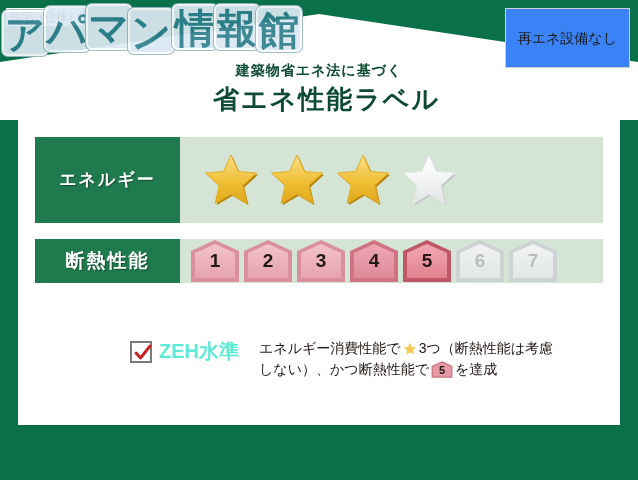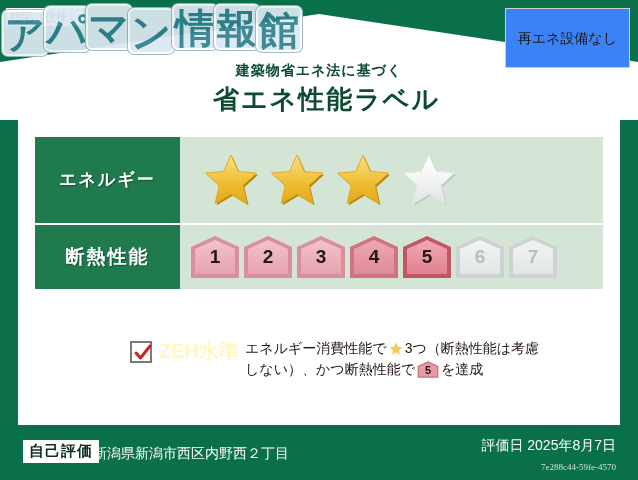--- a/index.html
+++ b/index.html
@@ -67,21 +67,21 @@
     font-size: 26px; font-weight: bold; letter-spacing: 2px; padding-left: 15px;
   }
 
   
   .row {
     position: absolute; left: 35px; width: 568px;
     background: #d5e5d5;
     display: flex; align-items: center;
   }
   .row-energy { top: 137px; height: 86px; }
-  .row-insul  { top: 225px; height: 64px; }
+  .row-insul  { top: 239px; height: 44px; }
 
   .row-label {
     width: 145px; height: 100%;
     background: #1f7a4d;
     color: #ffffff;
     display: flex; flex-direction: column;
     align-items: center; justify-content: center;
     font-weight: bold; letter-spacing: 2px;
     text-shadow: 1px 1px 1px rgba(0,0,0,.35);
   }
@@ -120,23 +120,23 @@
     display: flex; align-items: flex-start;
   }
   .zeh-check {
     width: 22px; height: 22px;
     border: 2px solid #7a7a7a; background: #fff;
     margin-top: 3px; margin-right: 7px;
     position: relative; flex: none;
   }
   .zeh-check svg { position: absolute; left: 1px; top: 0px; }
   .zeh-label {
-    color: #fef9c3; font-size: 20px; font-weight: bold;
+    color: #5eead4; font-size: 20px; font-weight: bold;
     letter-spacing: 0px; line-height: 27px; white-space: nowrap;
-    margin-right: 6px;
+    margin-right: 20px;
   }
   .zeh-desc {
     color: #231815; font-size: 14px; line-height: 21px;
     letter-spacing: 0px; max-width: 300px;
   }
   .zeh-desc .inline-star { vertical-align: -3px; margin: 0 1px; }
   .zeh-badge-5 {
     display: inline-block; vertical-align: -4px;
     width: 22px; height: 17px; position: relative; margin: 0 2px;
   }
@@ -369,29 +369,20 @@
     <div class="zeh-label">ZEH水準</div>
     <div class="zeh-desc">
       <span>エネルギー消費性能で</span><svg class="inline-star" width="16" height="15" viewBox="0 0 24 23">
           <polygon points="12,1 15.3,8.3 23,9.1 17.2,14.3 18.9,22 12,18.1 5.1,22 6.8,14.3 1,9.1 8.7,8.3" fill="#f3cb5a" stroke="#ffffff" stroke-width="1.2"></polygon>
         </svg><span>3つ（断熱性能</span><span>は考慮しない）、かつ断熱性能で</span><span class="zeh-badge-5"><svg width="22" height="17" viewBox="0 0 50 40">
             <polygon points="25,2 48,13 48,38 2,38 2,13" fill="#e79aa6" stroke="#c9737f" stroke-width="3"></polygon>
           </svg><b>5</b></span><span>を達成</span>
     </div>
   </div>
 
-  <div class="footer">
-    <div class="self-eval">自己評価</div>
-    <div class="address">新潟県新潟市西区内野西２丁目</div>
-    <div class="eval-date">
-      <span>評価日</span>
-      <span>2025年8月7日</span>
-    </div>
-    <div class="eval-id">7e288c44-59fe-4570</div>
-  </div>
 
   <div class="watermark" id="watermark">
       <div class="wm-char" style="left: 0px; top: 8px;">ア</div>
       <div class="wm-char" style="left: 42px; top: 4px;">パ</div>
       <div class="wm-char" style="left: 84px; top: 2px;">マ</div>
       <div class="wm-char" style="left: 126px; top: 6px;">ン</div>
       <div class="wm-char" style="left: 170px; top: 2px;">情</div>
       <div class="wm-char" style="left: 212px; top: 2px;">報</div>
       <div class="wm-char" style="left: 254px; top: 4px;">館</div>
     </div>

